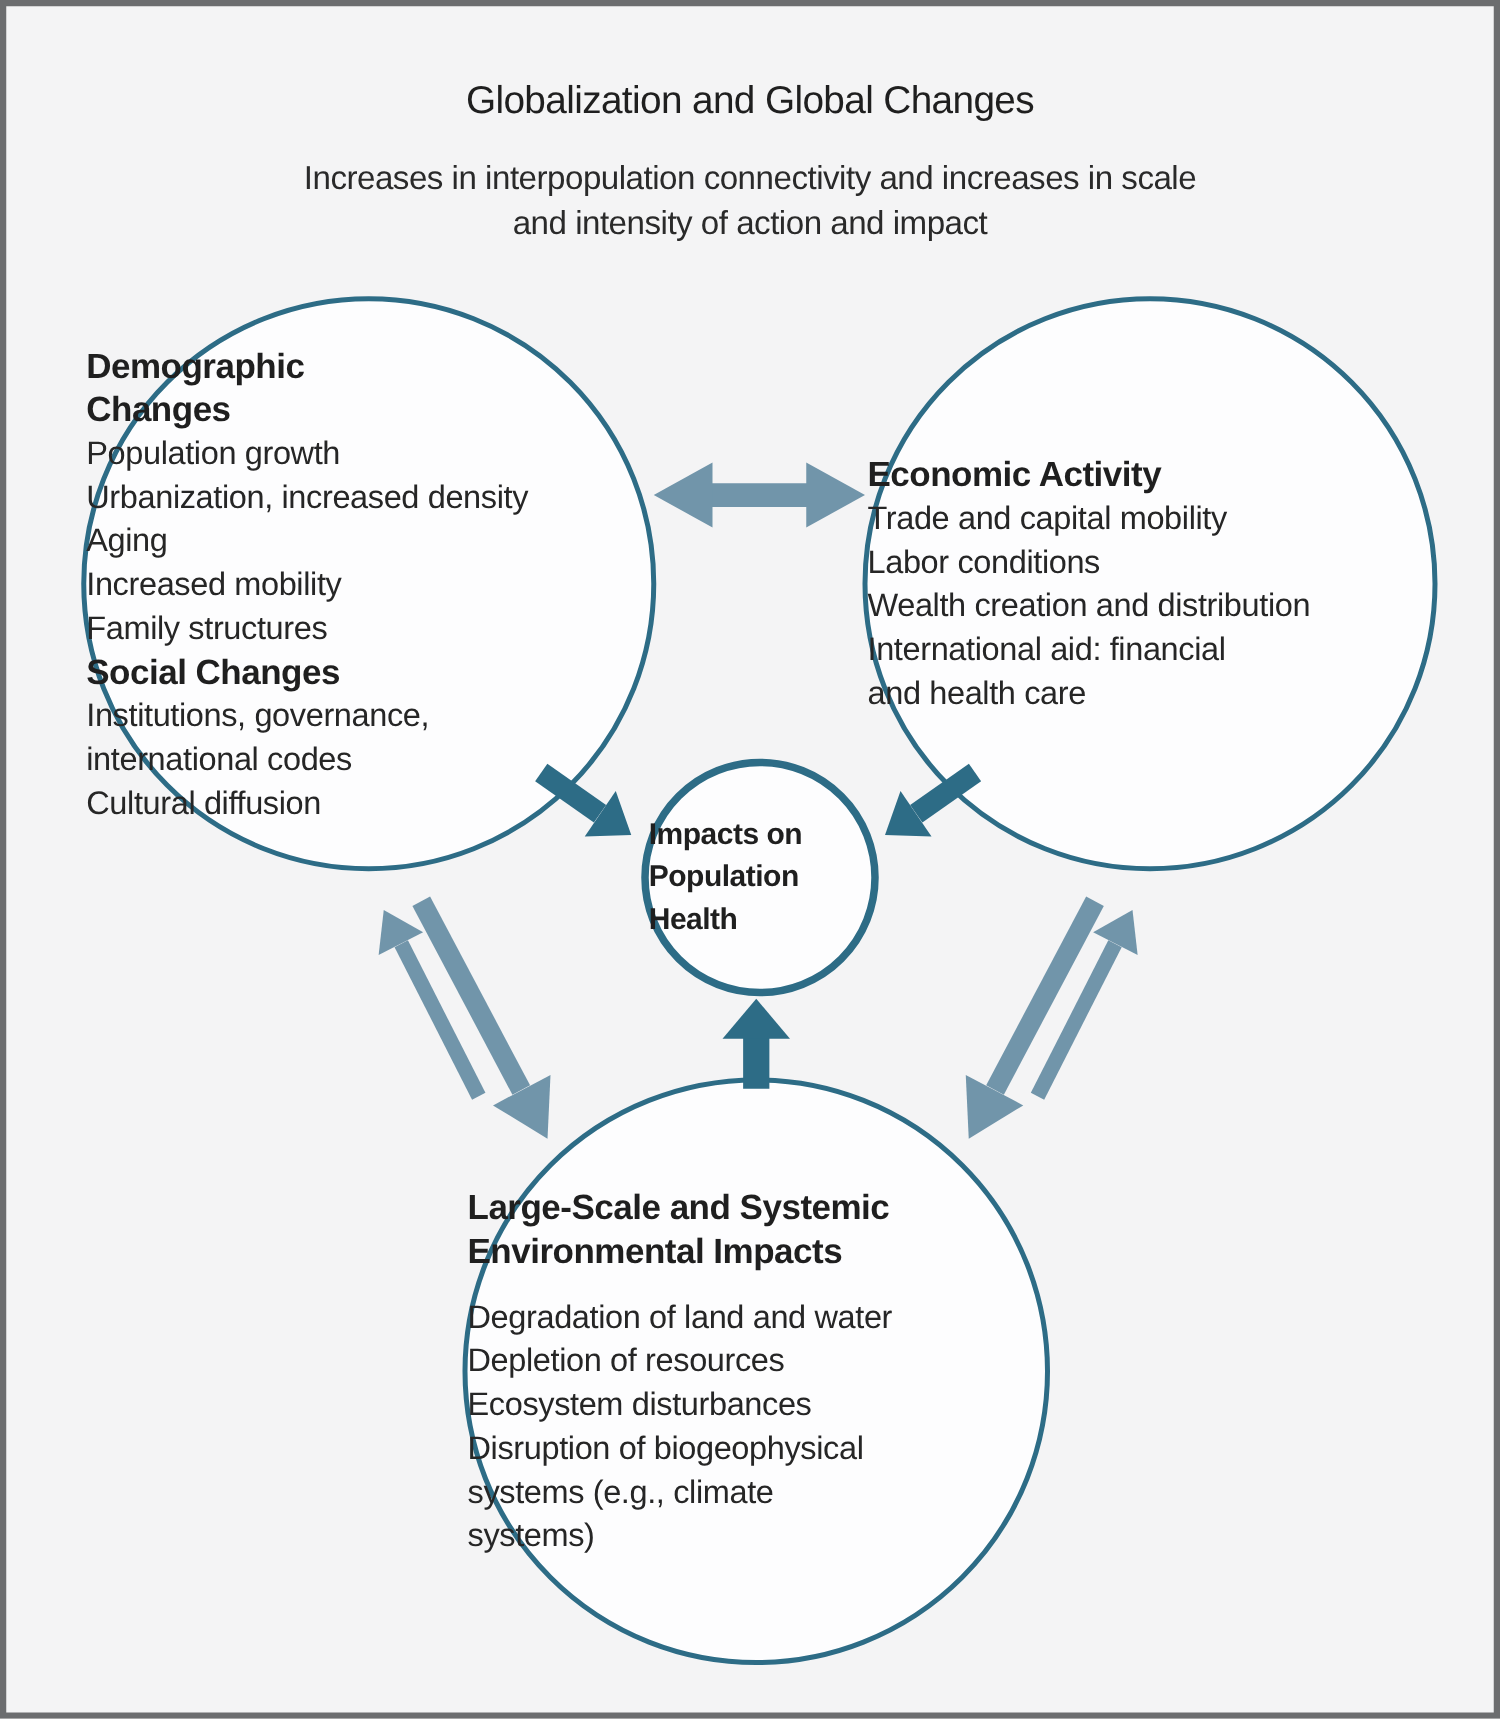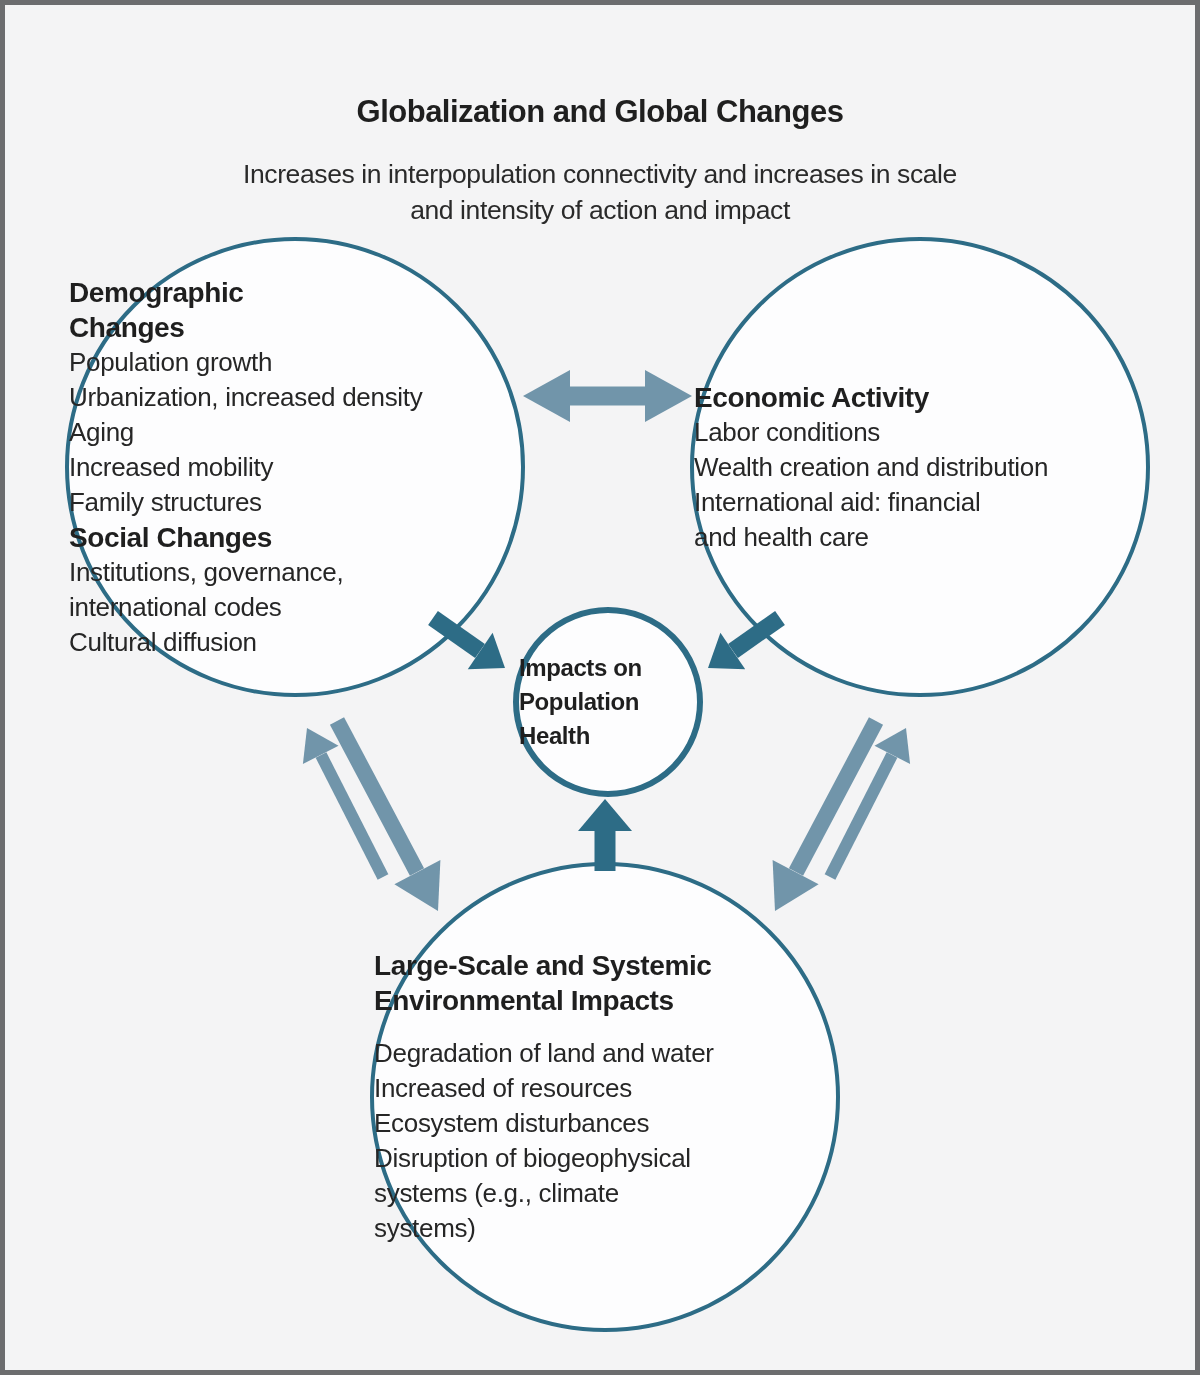--- a/index.html
+++ b/index.html
@@ -8,22 +8,22 @@
     width:1200px;height:1375px;
     background:#f4f4f5;
     border:5px solid #6c6d6f;
     box-sizing:border-box;
     overflow:hidden;
     font-family:"Liberation Sans", sans-serif;
     color:#262626;
   }
   .hdr{position:absolute;left:0;top:0;width:100%;text-align:center;}
   .hdr .title{
-    margin-top:89px;
-    font-size:31px;font-weight:bold;letter-spacing:-0.5px;color:#1f1f1f;
+    margin-top:57px;
+    font-size:31px;font-weight:normal;letter-spacing:-0.5px;color:#1f1f1f;
   }
   .hdr .sub{
     margin-top:26px;
     font-size:26.5px;line-height:36px;letter-spacing:-0.4px;color:#2a2a2a;
   }
   .circle{
     position:absolute;
     box-sizing:border-box;
     border:4px solid #2d6c86;
     border-radius:50%;
@@ -68,37 +68,38 @@
     <div>Increased mobility</div>
     <div>Family structures</div>
     <div class="b">Social Changes</div>
     <div>Institutions, governance,</div>
     <div>international codes</div>
     <div>Cultural diffusion</div>
   </div>
 
   <div class="circle" id="economic-circle">
     <div class="b">Economic Activity</div>
+    <div>Trade and capital mobility</div>
     <div>Labor conditions</div>
     <div>Wealth creation and distribution</div>
     <div>International aid: financial</div>
     <div>and health care</div>
   </div>
 
   <div class="circle" id="health-circle">
     <div>Impacts on</div>
     <div>Population</div>
     <div>Health</div>
   </div>
 
   <div class="circle" id="environment-circle">
     <div class="b">Large-Scale and Systemic</div>
     <div class="b head">Environmental Impacts</div>
     <div>Degradation of land and water</div>
-    <div>Increased of resources</div>
+    <div>Depletion of resources</div>
     <div>Ecosystem disturbances</div>
     <div>Disruption of biogeophysical</div>
     <div>systems (e.g., climate</div>
     <div>systems)</div>
   </div>
 
   <svg id="arrows" width="1200" height="1375" viewBox="0 0 1200 1375">
 
     <g>
       <line x1="560" y1="391" x2="645" y2="391" stroke-width="19" stroke="#7195aa"></line>

